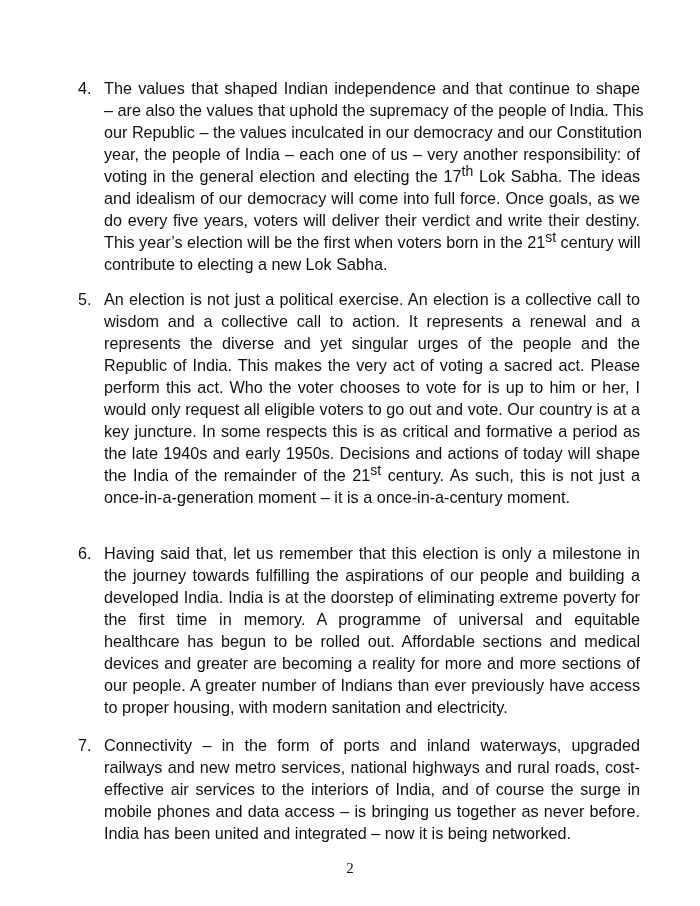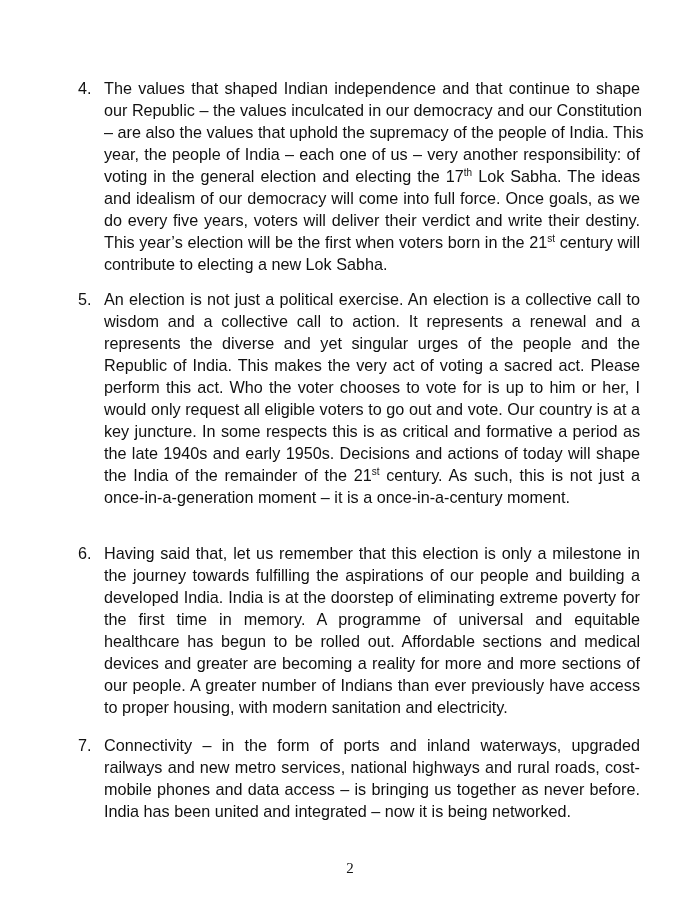--- a/index.html
+++ b/index.html
@@ -5,39 +5,39 @@
   html, body { margin: 0; padding: 0; background: #ffffff; }
   body { width: 700px; height: 906px; position: relative; overflow: hidden;
          font-family: "Liberation Sans", sans-serif; color: #111111; }
   .page { position: absolute; left: 0; top: 0; width: 700px; height: 906px; background: #ffffff; }
   .para { position: absolute; left: 78px; width: 562px; }
   .num { position: absolute; left: 0; top: 0; font-size: 16.2px; line-height: 22px; }
   .lines { position: absolute; left: 26px; width: 536px; top: 0; }
   .line { display: block; font-size: 16.2px; line-height: 22px; height: 22px;
           text-align: justify; text-align-last: justify; white-space: nowrap; overflow: visible; }
   .line.last { text-align-last: left; }
-  .line sup { font-size: 10px; line-height: 0; vertical-align: 6px; }
+  .line sup { font-size: 14px; line-height: 0; vertical-align: 6px; }
   #p4 { top: 77px; }
   #p5 { top: 288px; }
   #p6 { top: 542px; }
   #p7 { top: 734px; }
   .pagenum { position: absolute; left: 0; width: 700px; top: 860px; text-align: center;
              font-family: "Liberation Serif", serif; font-size: 15px; }
 </style>
 </head>
 <body>
 
 <div class="page">
 
   <div class="para" id="p4">
     <span class="num">4.</span>
     <div class="lines">
         <span class="line">The values that shaped Indian independence and that continue to shape</span>
+        <span class="line">– are also the values that uphold the supremacy of the people of India. This</span>
         <span class="line">our Republic – the values inculcated in our democracy and our Constitution</span>
-        <span class="line">– are also the values that uphold the supremacy of the people of India. This</span>
         <span class="line">year, the people of India – each one of us – very another responsibility: of</span>
         <span class="line">voting in the general election and electing the 17<sup>th</sup> Lok Sabha. The ideas</span>
         <span class="line">and idealism of our democracy will come into full force. Once goals, as we</span>
         <span class="line">do every five years, voters will deliver their verdict and write their destiny.</span>
         <span class="line">This year’s election will be the first when voters born in the 21<sup>st</sup> century will</span>
         <span class="line last">contribute to electing a new Lok Sabha.</span>
       </div>
   </div>
 
   <div class="para" id="p5">
@@ -68,19 +68,20 @@
         <span class="line">our people. A greater number of Indians than ever previously have access</span>
         <span class="line last">to proper housing, with modern sanitation and electricity.</span>
       </div>
   </div>
 
   <div class="para" id="p7">
     <span class="num">7.</span>
     <div class="lines">
         <span class="line">Connectivity – in the form of ports and inland waterways, upgraded</span>
         <span class="line">railways and new metro services, national highways and rural roads, cost-</span>
+        <span class="line">effective air services to the interiors of India, and of course the surge in</span>
         <span class="line">mobile phones and data access – is bringing us together as never before.</span>
         <span class="line last">India has been united and integrated – now it is being networked.</span>
       </div>
   </div>
 
   <div class="pagenum">2</div>
 </div>
 
 </body></html>

